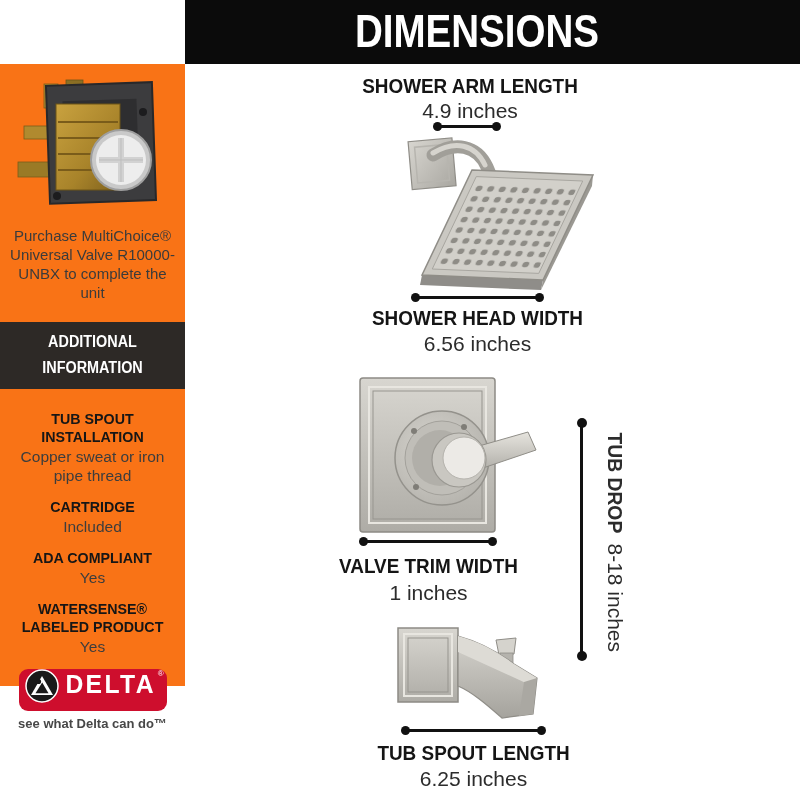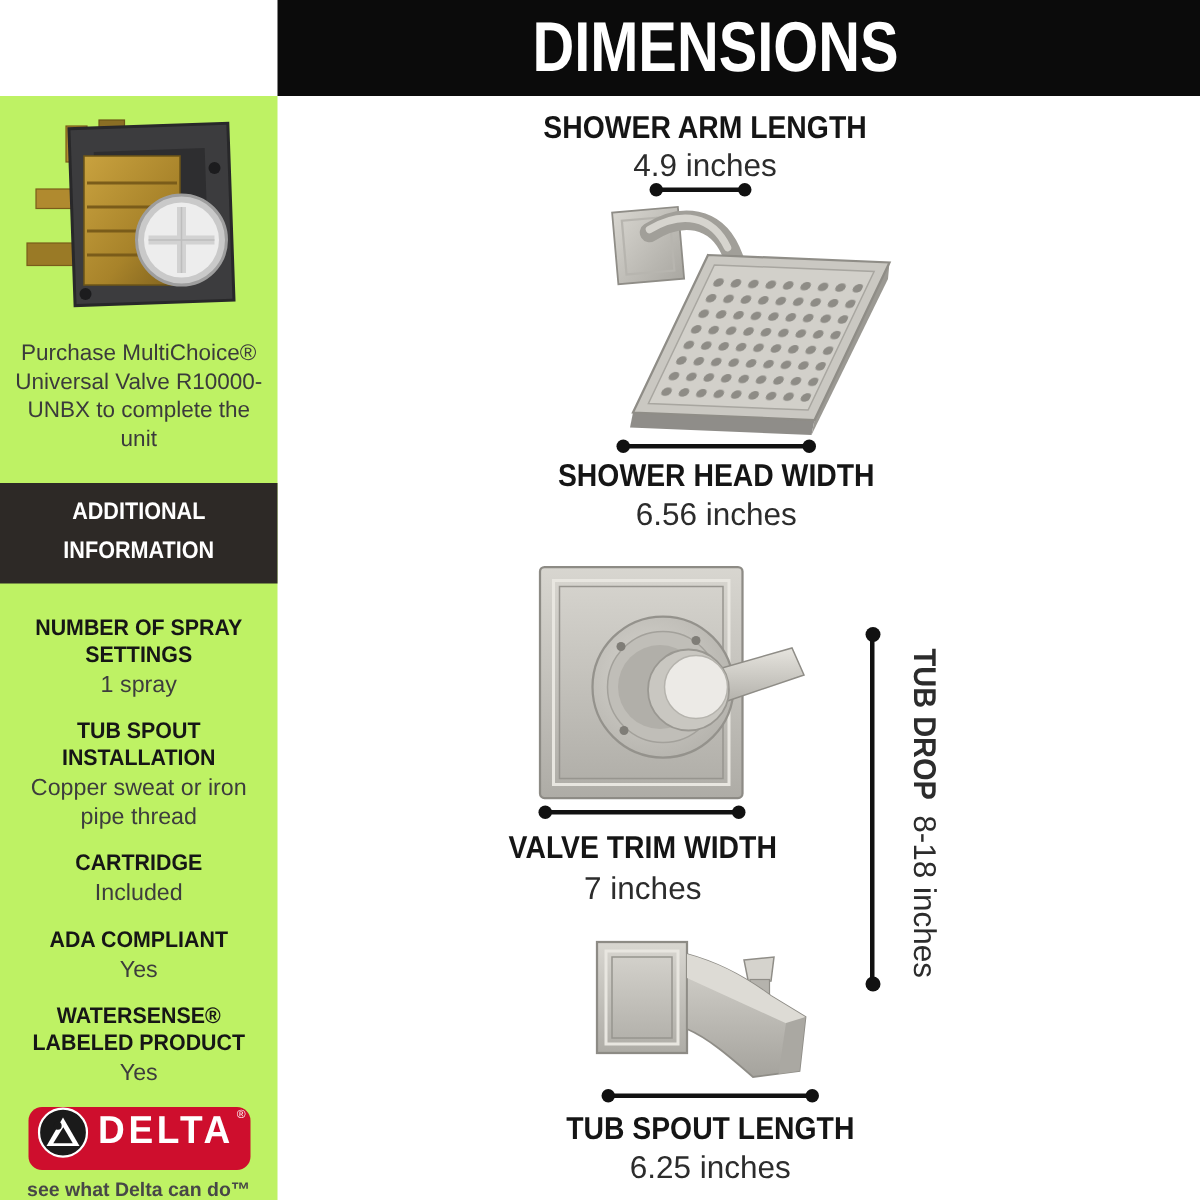--- a/index.html
+++ b/index.html
@@ -11,21 +11,21 @@
   .top-black{position:absolute;left:185px;top:0;width:615px;height:64px;background:#0b0b0b;}
   .main-title{position:absolute;left:185px;top:0;width:584px;height:64px;line-height:62px;
     text-align:center;color:#ffffff;font-size:47px;font-weight:bold;
     transform:scaleX(0.82);letter-spacing:0px;}
   .red-banner{position:absolute;left:0;top:0;width:185px;height:64px;background:#c8102e;
     color:#fff;text-align:center;font-weight:bold;font-size:21px;line-height:26px;
     padding-top:6px;box-sizing:border-box;}
   .red-banner .inner{display:block;transform:scaleX(0.9);}
 
   
-  .sidebar{position:absolute;left:0;top:64px;width:185px;height:736px;background:#bef264;}
+  .sidebar{position:absolute;left:0;top:64px;width:185px;height:622px;background:#f97316;}
   .side-caption{margin:10px 8px 0 8px;text-align:center;color:#3b3b3b;font-size:15px;line-height:19px;}
   .dark-banner{margin-top:20px;width:100%;background:#2d2926;color:#fff;text-align:center;
     font-weight:bold;font-size:16px;line-height:26px;padding:7px 0 8px 0;}
   .dark-banner .inner{display:block;transform:scaleX(0.9);}
   .specs{margin-top:21px;}
   .spec{margin:0 12px 13px 12px;text-align:center;}
   .spec-label{font-weight:bold;color:#161616;font-size:15px;line-height:18px;transform:scaleX(0.95);}
   .spec-value{color:#3d3d3d;font-size:15.5px;line-height:19px;margin-top:1px;}
   .delta-logo{margin:12px auto 0 auto;width:148px;height:42px;background:#ce0e2d;border-radius:9px;
     display:flex;align-items:flex-start;justify-content:flex-start;padding-left:6px;box-sizing:border-box;}
@@ -99,24 +99,20 @@
     </svg>
 
     <div class="side-caption">Purchase MultiChoice® Universal Valve R10000-UNBX to complete the unit</div>
 
     <div class="dark-banner">
       <span class="inner">ADDITIONAL INFORMATION</span>
     </div>
 
     <div class="specs">
       <div class="spec">
-        <div class="spec-label">NUMBER OF SPRAY SETTINGS</div>
-        <div class="spec-value">1 spray</div>
-      </div>
-      <div class="spec">
         <div class="spec-label">TUB SPOUT INSTALLATION</div>
         <div class="spec-value">Copper sweat or iron pipe thread</div>
       </div>
       <div class="spec">
         <div class="spec-label">CARTRIDGE</div>
         <div class="spec-value">Included</div>
       </div>
       <div class="spec">
         <div class="spec-label">ADA COMPLIANT</div>
         <div class="spec-value">Yes</div>
@@ -204,21 +200,21 @@
     <circle cx="112" cy="53" r="3" fill="#7f7d77"></circle>
     <circle cx="64" cy="113" r="3" fill="#7f7d77"></circle>
 
     <polygon points="120,74 176,58 184,76 128,95" fill="url(#leverGrad)" stroke="#8f8d87" stroke-width="1"></polygon>
     <circle cx="107" cy="86" r="27" fill="#c9c7c1" stroke="#9a9892" stroke-width="1.2"></circle>
     <circle cx="112" cy="84" r="21" fill="#eceae6" stroke="#b5b3ad" stroke-width="1"></circle>
   </svg>
 
   <div class="h-line" style="left:363px;top:540px;width:130px;"></div>
   <div class="dim-label" style="left:185px;top:554px;width:487px;">VALVE TRIM WIDTH</div>
-  <div class="dim-value" style="left:185px;top:581px;width:487px;">7 inches</div>
+  <div class="dim-value" style="left:185px;top:581px;width:487px;">1 inches</div>
 
   <div class="v-line" style="left:580px;top:422px;height:235px;"></div>
   <div class="tubdrop-text">
     <span class="b">TUB DROP</span>
     <span>8-18 inches</span>
   </div>
 
   <svg class="abs" style="left:390px;top:620px;" width="165" height="108" viewBox="0 0 165 108">
     <defs>
       <linearGradient id="spoutGrad" x1="0" y1="0" x2="0" y2="1">

